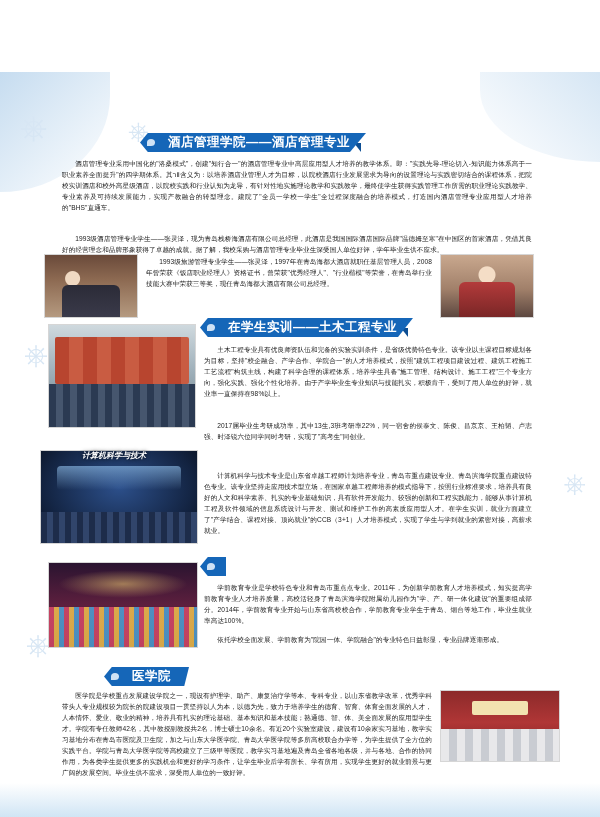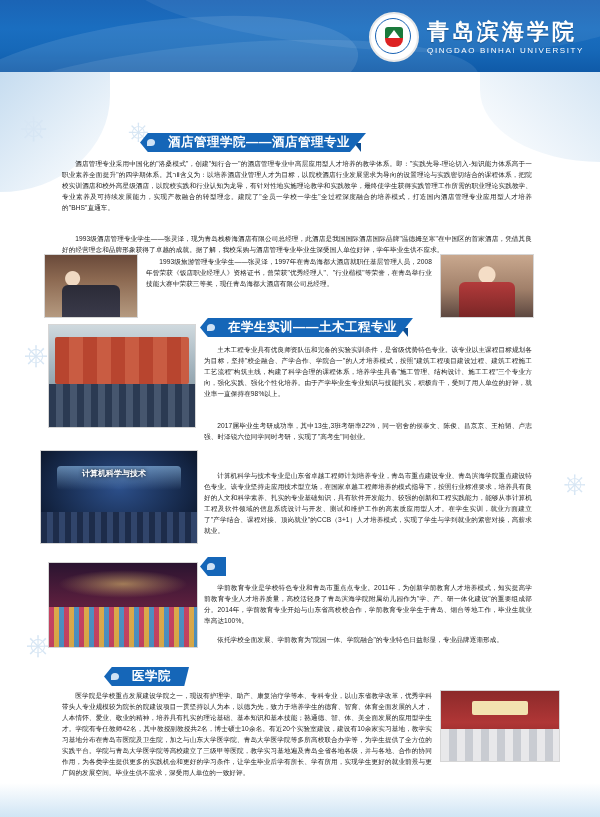--- a/index.html
+++ b/index.html
@@ -309,35 +309,20 @@
   }
 
   
   .banner-med .ribbon-body { padding-right: 18px; font-family: Liberation Serif, serif; }
 </style>
 </head>
 <body>
 
 <div class="page">
 
-  <div class="header">
-    <div class="wave1"></div>
-    <div class="wave2"></div>
-    <div class="wave3"></div>
-    <div class="logo-area">
-      <div class="logo-badge">
-        <div class="inner-ring"></div>
-        <div class="shield"></div>
-      </div>
-      <div class="uni-names">
-        <div class="uni-cn">青岛滨海学院</div>
-        <div class="uni-en">QINGDAO  BINHAI  UNIVERSITY</div>
-      </div>
-    </div>
-  </div>
 
   <div class="left-wave-top"></div>
   <div class="right-wave-top"></div>
 
   <div class="cloud" style="left:20px; top:110px;">⎈</div>
   <div class="cloud" style="left:128px; top:118px; font-size:26px;">⎈</div>
   <div class="cloud" style="left:24px; top:340px; font-size:30px;">⎈</div>
   <div class="cloud" style="left:26px; top:630px; font-size:30px;">⎈</div>
   <div class="cloud" style="right:14px; top:470px; font-size:28px;">⎈</div>
 
@@ -371,21 +356,21 @@
 
   <div class="para" style="left:204px; top:344px; width:328px;">
     <p>土木工程专业具有优良师资队伍和完备的实验实训条件，是省级优势特色专业。该专业以主课程目标规划各为目标，坚持"校企融合、产学合作、学院合一"的人才培养模式，按照"建筑工程项目建设过程、建筑工程施工工艺流程"构筑主线，构建了科学合理的课程体系，培养学生具备"施工管理、结构设计、施工工程"三个专业方向，强化实践、强化个性化培养。由于产学毕业生专业知识与技能扎实，积极肯干，受到了用人单位的好评，就业率一直保持在98%以上。</p>
   </div>
   <div class="para" style="left:204px; top:420px; width:328px;">
     <p>2017届毕业生考研成功率，其中13生,3班考研率22%，同一宿舍的侯泰文、陈俊、吕京京、王柏韬、卢志强、时泽锐六位同学同时考研，实现了"高考生"同创业。</p>
   </div>
 
 
   <div class="photo ph-info" style="left:40px; top:450px; width:156px; height:92px;"></div>
-  <div class="pill-title" style="left:82px; top:468px;">计算机科学与技术</div>
+  <div class="pill-title" style="left:82px; top:450px;font-style:italic;">计算机科学与技术</div>
 
   <div class="para" style="left:204px; top:470px; width:328px;">
     <p>计算机科学与技术专业是山东省卓越工程师计划培养专业，青岛市重点建设专业、青岛滨海学院重点建设特色专业。该专业坚持走应用技术型立场，在国家卓越工程师培养的模式指导下，按照行业标准要求，培养具有良好的人文和科学素养、扎实的专业基础知识，具有软件开发能力、较强的创新和工程实践能力，能够从事计算机工程及软件领域的信息系统设计与开发、测试和维护工作的高素质应用型人才。在学生实训，就业方面建立了"产学结合、课程对接、顶岗就业"的CCB（3+1）人才培养模式，实现了学生与学到就业的紧密对接，高薪求就业。</p>
   </div>
 
   <div class="banner" style="left:200px; top:557px;">
     <div class="ribbon-left"></div>
     <div class="ribbon-tail"></div>
   </div>
 

